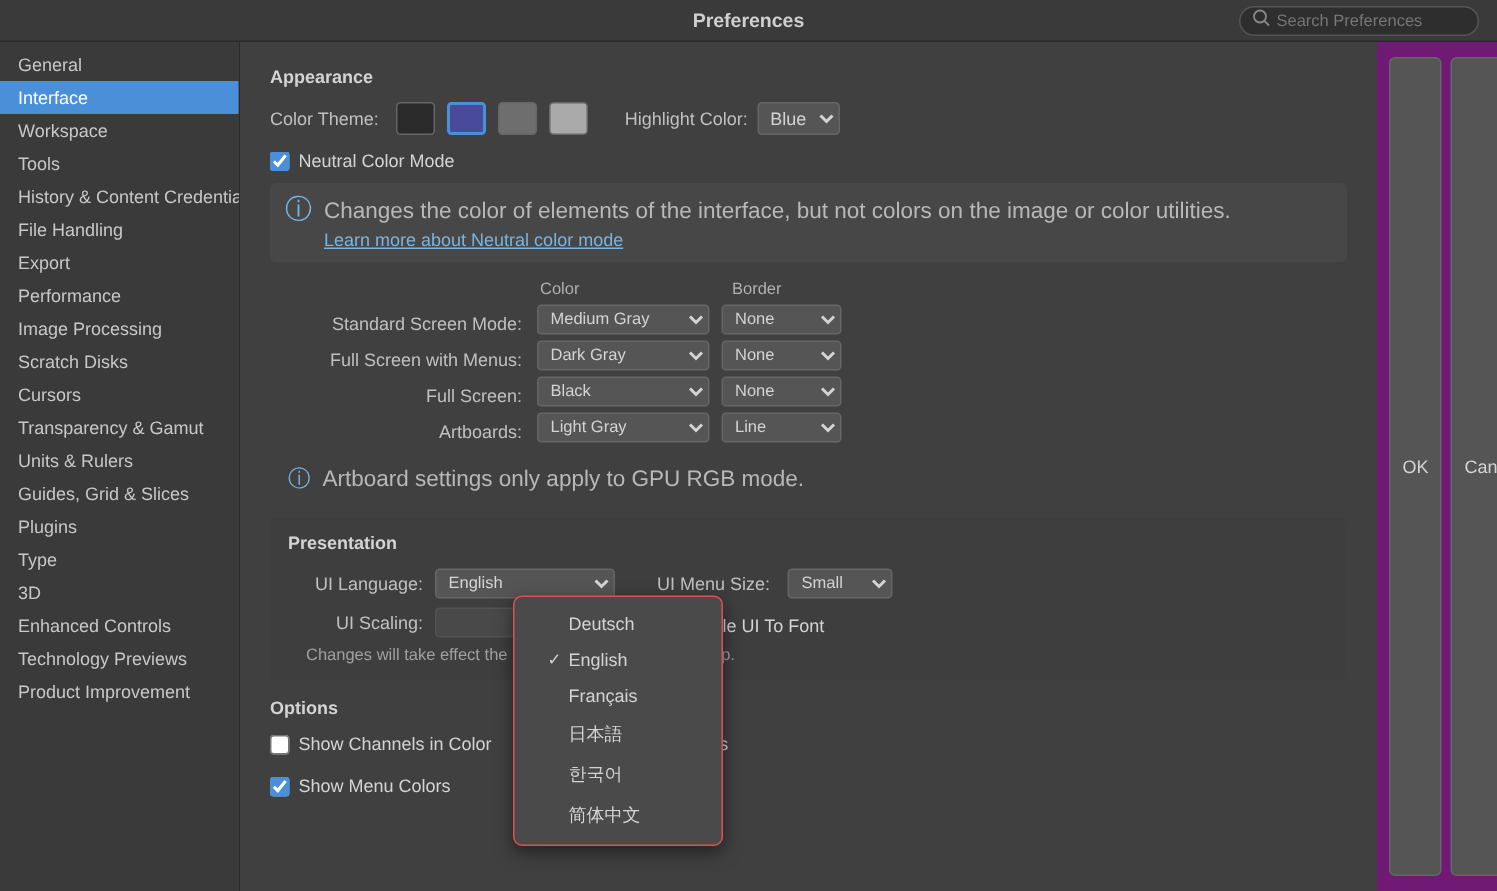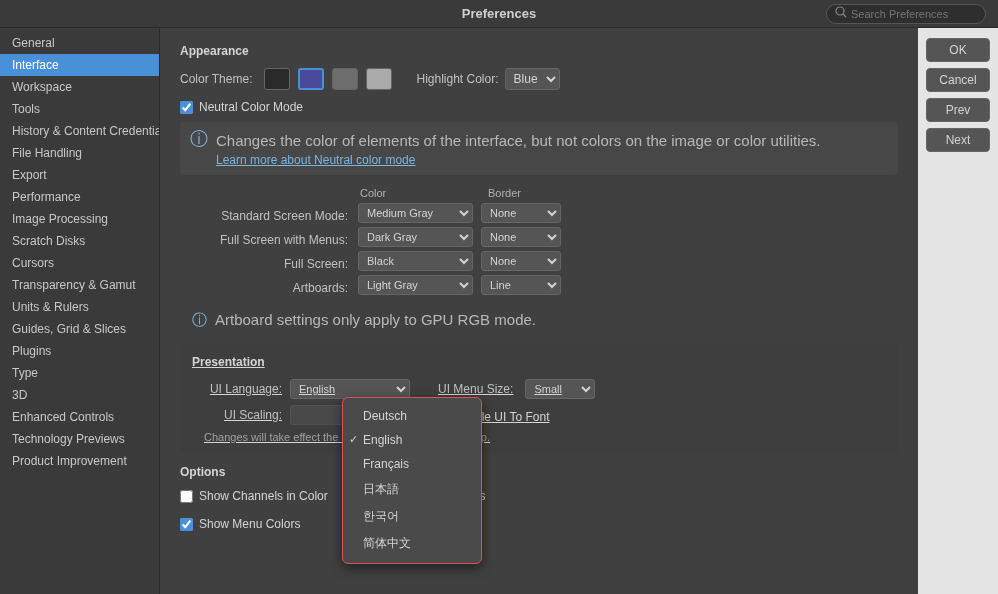--- a/index.html
+++ b/index.html
@@ -85,24 +85,24 @@
       flex: 1;
       background: #404040;
       padding: 16px 20px;
       overflow-y: auto;
       position: relative;
     }
 
     
     .right-buttons {
       width: 80px;
-      background: #e5e5e5;
+      background: #701a75;
       padding: 10px 8px;
       display: flex;
-      flex-direction: column;
+      flex-direction: row;
       gap: 6px;
       flex-shrink: 0;
     }
     .btn-right {
       background: #555;
       border: 1px solid #666;
       border-radius: 4px;
       color: #d4d4d4;
       font-size: 12px;
       padding: 4px 8px;
@@ -260,21 +260,20 @@
       padding-left: 12px;
     }
 
     
     .presentation-section {
       background: #3e3e3e;
       border-radius: 4px;
       padding: 10px 12px;
       margin-bottom: 12px;
       position: relative;
-      text-decoration: underline;
     }
 
     .presentation-row {
       display: flex;
       align-items: center;
       gap: 8px;
       margin-bottom: 6px;
       flex-wrap: wrap;
     }
     .pres-label {
@@ -311,21 +310,21 @@
     }
 
     
     .dropdown-overlay {
       position: absolute;
       left: 162px;
       top: 52px;
       background: #4a4a4a;
       border: 1px solid #e05050;
       border-radius: 6px;
-      padding: 6px 0;
+      padding: 6px 16px;
       z-index: 100;
       min-width: 140px;
       box-shadow: 0 4px 12px rgba(0,0,0,0.5);
     }
     .dropdown-item {
       padding: 5px 20px;
       font-size: 12px;
       color: #d4d4d4;
       cursor: pointer;
       position: relative;

